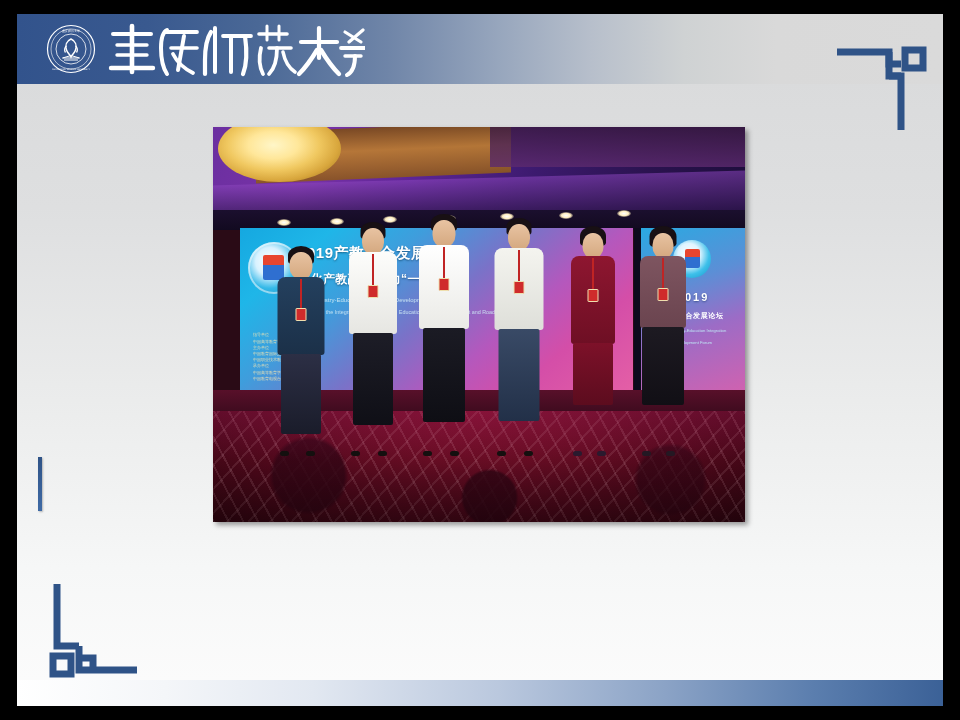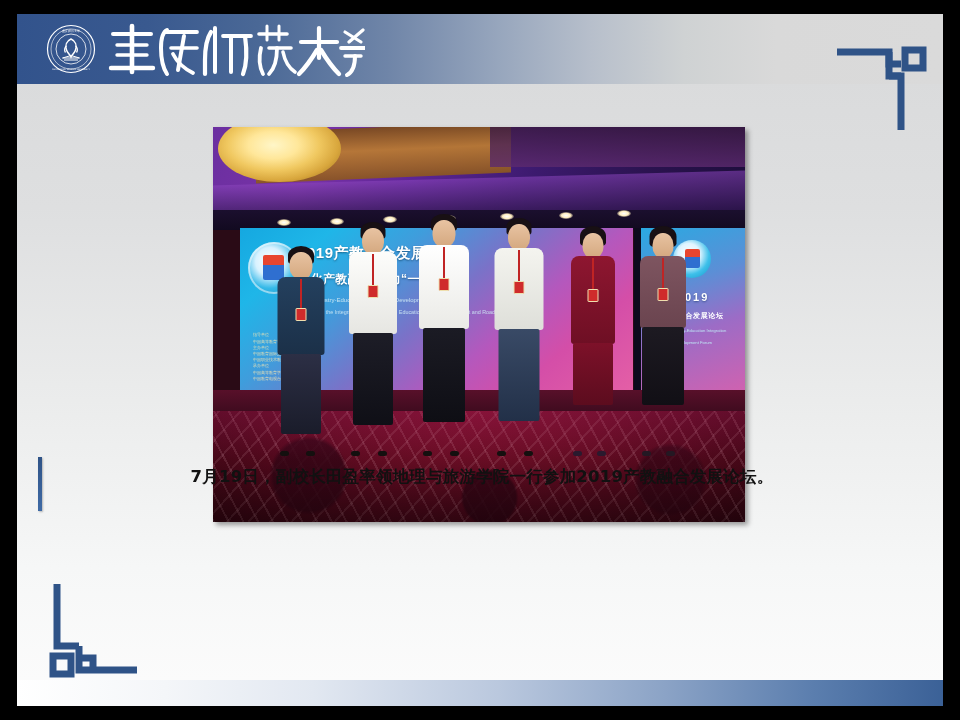--- a/index.html
+++ b/index.html
@@ -333,18 +333,17 @@
           <div class="badge" style="top:62px"></div>
           <div class="legs" style="top:101px;width:42px;height:78px;background:linear-gradient(180deg,#1d1a22,#110f15)"></div>
           <div class="shoe" style="left:18%;background:#241823"></div>
             <div class="shoe" style="left:56%;background:#241823"></div>
         </div>
 
       </div>
     </div>
 
     <div class="cap-rule"></div>
-    <div class="caption">7月19日，副校长田盈率领地理与旅游学院一行参加2019产教融合发展论坛。</div>
 
     <div class="bottom-bar"></div>
 
   </div>
 </div>
 
 </body></html>

